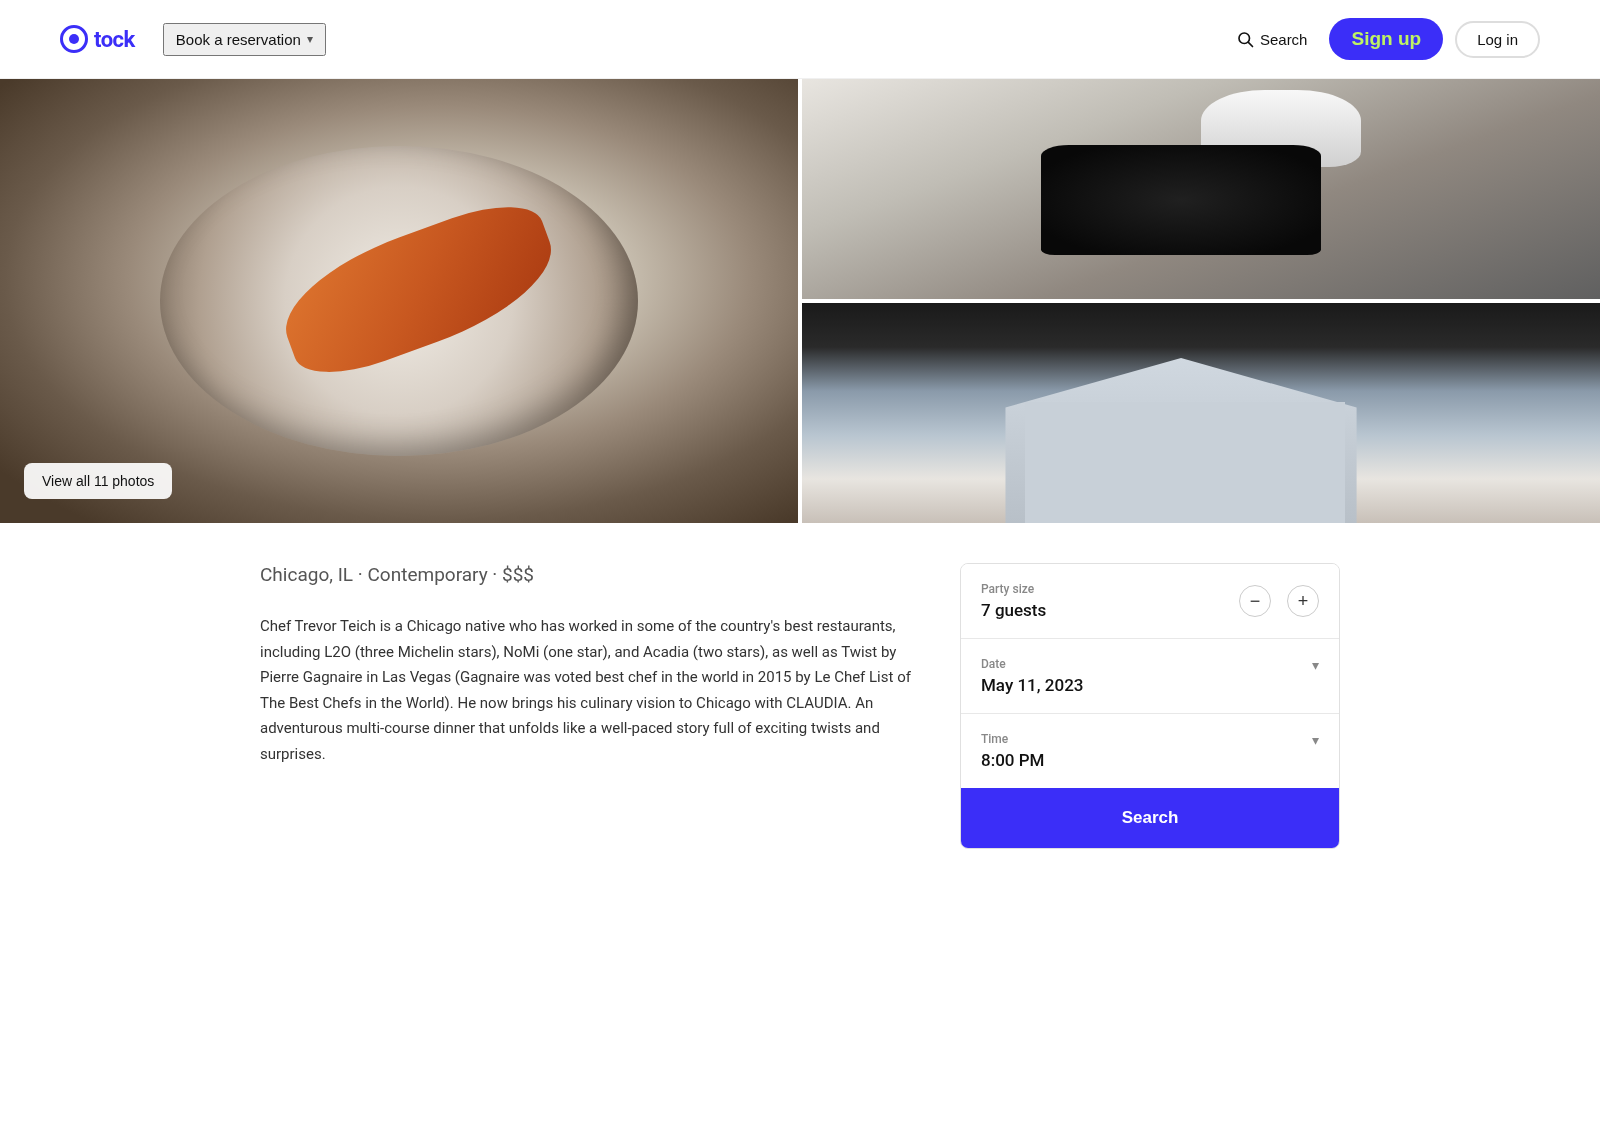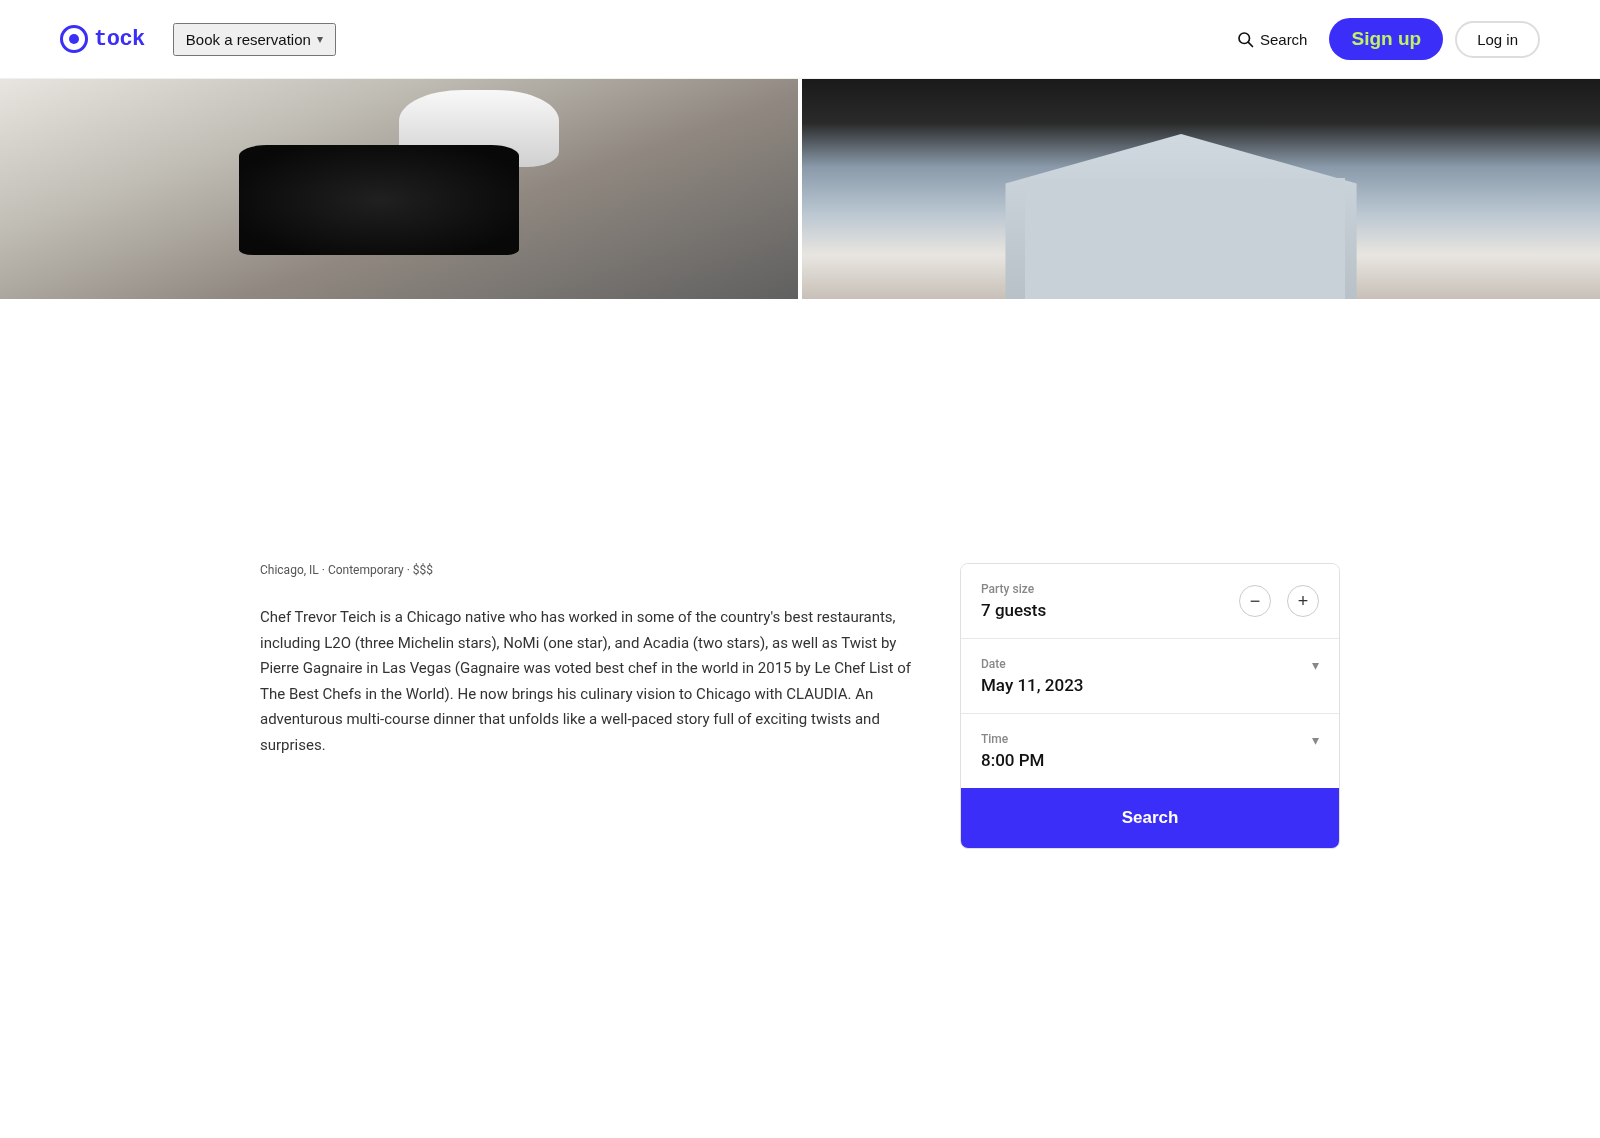--- a/index.html
+++ b/index.html
@@ -20,21 +20,21 @@
     .header-left { display: flex; align-items: center; gap: 28px; }
     .logo { display: flex; align-items: center; gap: 6px; cursor: pointer; }
     .logo-circle {
       width: 28px; height: 28px; border-radius: 50%;
       border: 3px solid #3b2ef8;
       display: flex; align-items: center; justify-content: center;
     }
     .logo-inner {
       width: 10px; height: 10px; border-radius: 50%; background: #3b2ef8;
     }
-    .logo-text { font-size: 22px; font-weight: 700; color: #3b2ef8; letter-spacing: -0.5px; font-family: Liberation Mono, monospace; }
+    .logo-text { font-size: 22px; font-weight: 700; color: #3b2ef8; letter-spacing: -0.5px; }
     .nav-book {
       display: flex; align-items: center; gap: 6px;
       font-size: 15px; font-weight: 500; color: #111;
       cursor: pointer; padding: 6px 11px;
     }
     .nav-book .chevron { font-size: 12px; color: #555; }
     .header-right { display: flex; align-items: center; gap: 12px; }
     .search-btn {
       display: flex; align-items: center; gap: 6px;
       background: none; border: none; font-size: 15px;
@@ -166,21 +166,21 @@
       margin: 0 auto;
     }
 
     
     .restaurant-name {
       font-size: 42px; font-weight: 900;
       color: #111; letter-spacing: 1px;
       margin-bottom: 8px;
     }
     .restaurant-meta {
-      font-size: 12px; color: #555;
+      font-size: 19px; color: #555;
       margin-bottom: 28px;
     }
     .restaurant-desc {
       font-size: 15px; line-height: 1.7;
       color: #333; margin-bottom: 20px;
     }
     .read-more {
       font-size: 15px; color: #333;
     }
     .read-more a { color: #3b2ef8; text-decoration: none; }
@@ -262,20 +262,24 @@
         <line x1="16.5" y1="16.5" x2="22" y2="22"></line>
       </svg>
       <span>Search</span>
     </button>
     <button class="signup-btn" style="background: rgb(59, 46, 248);">Sign up</button>
     <button class="login-btn">Log in</button>
   </div>
 </header>
 
 <section class="photo-grid">
+  <div class="photo-main">
+    <div class="food-plate"></div>
+    <button class="view-photos-btn">View all 11 photos</button>
+  </div>
   <div class="photo-top-right">
     <div class="pour-img"></div>
   </div>
   <div class="photo-bottom-right">
     <div class="building-img"></div>
   </div>
 </section>
 
 <main class="main-content">
 

